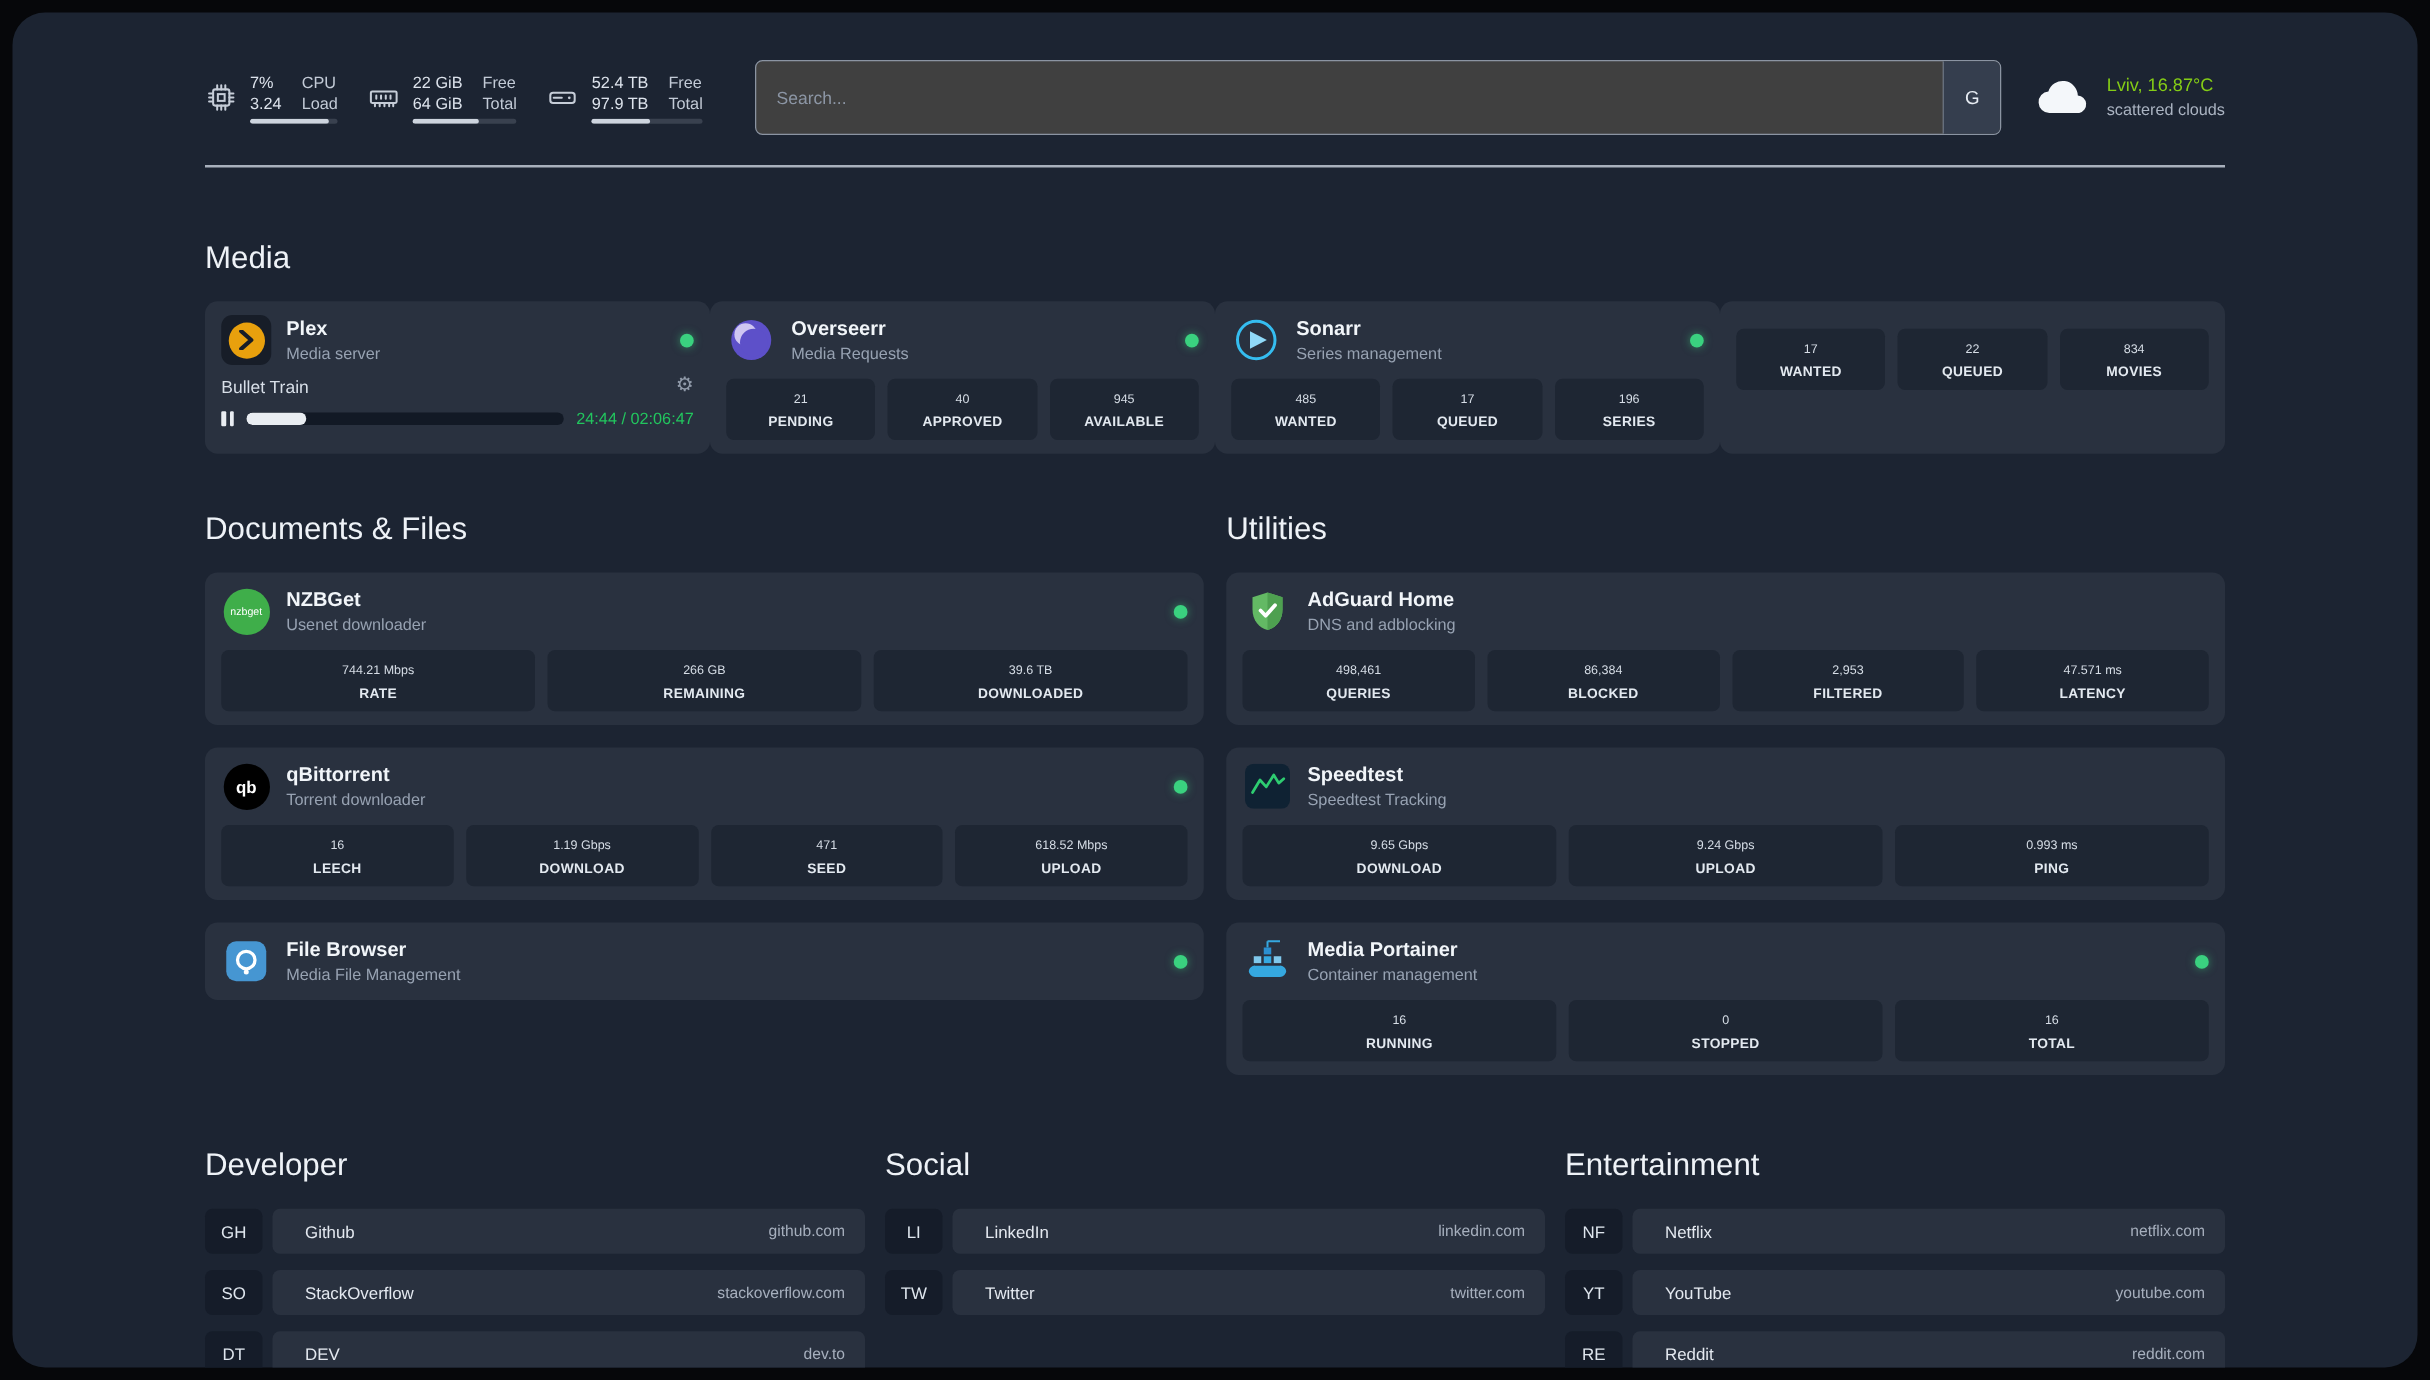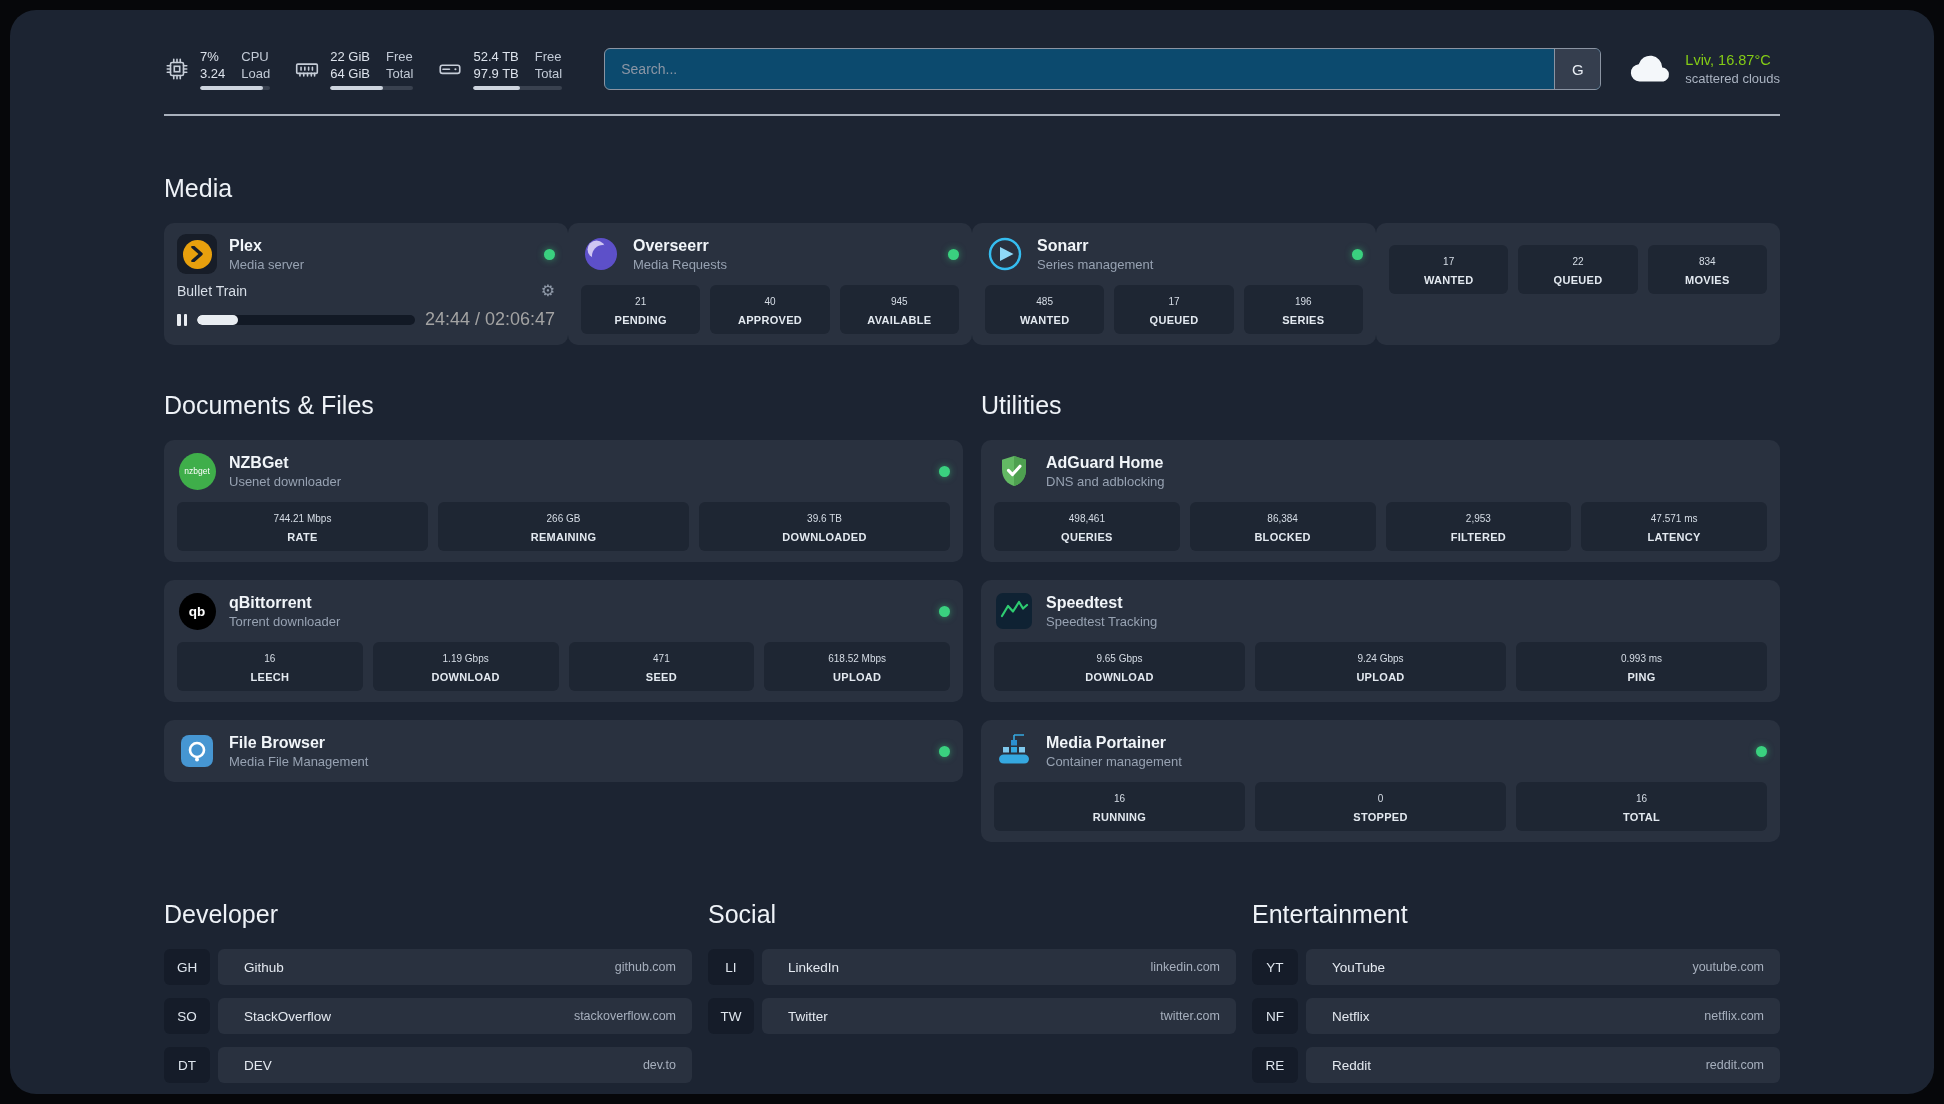--- a/index.html
+++ b/index.html
@@ -15,21 +15,21 @@
   .topbar { display:flex; align-items:center; padding-top:38px; }
   .resource { display:flex; align-items:center; gap:10px; margin-right:24px; }
   .res-icon { color:#c6cdd8; display:flex; }
   .res-cols { display:flex; gap:16px; }
   .res-col div { font-size:13px; line-height:17px; color:#dde3ec; white-space:nowrap; }
   .res-col.dim div { color:#c2cad6; }
   .meter { margin-top:4px; height:4px; border-radius:2px; background:#39414f; overflow:hidden; }
   .meter-fill { height:100%; background:#cdd4de; border-radius:2px; }
 
   .search-wrap { flex:1; margin:0 26px 0 18px; position:relative; }
-  .search-input { width:100%; height:42px; background:#0c4a6e; border:1px solid #8b94a2;
+  .search-input { width:100%; height:60px; background:#404040; border:1px solid #8b94a2;
                   border-radius:6px; color:#dbe2ea; font-size:14px; padding:0 84px 0 16px;
                   font-family:"Liberation Sans", sans-serif; outline:none; }
   .search-input::placeholder { color:#8c96a5; }
   .search-provider { position:absolute; right:1px; top:1px; bottom:1px; width:46px;
                      background:#353e4e; border-left:1px solid #8b94a2; border-radius:0 5px 5px 0;
                      display:flex; align-items:center; justify-content:center;
                      color:#e8edf4; font-size:15px; }
   .weather { display:flex; align-items:center; gap:12px; }
   .weather-text div:first-child { font-size:14.5px; color:#84cc16; line-height:19px; }
   .weather-text div:last-child  { font-size:13px; color:#aab3c1; line-height:18px; }
@@ -57,21 +57,21 @@
 
   
   .player-title-row { display:flex; align-items:center; margin-top:9px; }
   .player-title { font-size:14px; color:#d8dfe8; }
   .gear { margin-left:auto; color:#909aa9; font-size:16px; line-height:16px; }
   .player-row { display:flex; align-items:center; margin-top:10px; gap:10px; }
   .pause-btn { display:flex; gap:3px; align-items:center; flex:none; }
   .pause-btn span { display:block; width:3.5px; height:12px; background:#e9edf2; border-radius:1px; }
   .player-bar { flex:1; height:10px; background:#121925; border-radius:5px; overflow:hidden; }
   .player-fill { height:100%; background:#e9edf2; border-radius:5px; }
-  .player-time { font-size:18px; color:#a3a3a3; white-space:nowrap; }
+  .player-time { font-size:13px; color:#22c55e; white-space:nowrap; }
 
   
   .plex-tile { background:#171d28; border-radius:9px; }
   .plex-circle { width:29px; height:29px; border-radius:50%; background:#e8a00d;
                  display:flex; align-items:center; justify-content:center; }
 
   .icon-circle { border-radius:50%; display:flex; align-items:center; justify-content:center;
                  color:#fff; flex:none; }
   .nzbget-circle { width:37px; height:37px; background:#3fae4a; font-size:8.5px; }
   .qb-circle { width:37px; height:37px; background:#000000; font-size:13.5px; font-weight:bold; }
@@ -538,34 +538,34 @@
         <span class="bm-body">
           <span class="bm-name" data-interactable="false">Twitter</span>
           <span class="bm-domain" data-interactable="false">twitter.com</span>
         </span>
       </a>
     </div>
 
     <div data-interactable="false">
       <div class="section-title" data-interactable="false">Entertainment</div>
       <a class="bm" data-interactable="true">
+        <span class="bm-abbr" data-interactable="false">NF</span>
+        <span class="bm-body">
+          <span class="bm-name" data-interactable="false">Netflix</span>
+          <span class="bm-domain" data-interactable="false">netflix.com</span>
+        </span>
+      </a>
+      <a class="bm" data-interactable="true">
         <span class="bm-abbr" data-interactable="false">YT</span>
         <span class="bm-body">
           <span class="bm-name" data-interactable="false">YouTube</span>
           <span class="bm-domain" data-interactable="false">youtube.com</span>
         </span>
       </a>
       <a class="bm" data-interactable="true">
-        <span class="bm-abbr" data-interactable="false">NF</span>
-        <span class="bm-body">
-          <span class="bm-name" data-interactable="false">Netflix</span>
-          <span class="bm-domain" data-interactable="false">netflix.com</span>
-        </span>
-      </a>
-      <a class="bm" data-interactable="true">
         <span class="bm-abbr" data-interactable="false">RE</span>
         <span class="bm-body">
           <span class="bm-name" data-interactable="false">Reddit</span>
           <span class="bm-domain" data-interactable="false">reddit.com</span>
         </span>
       </a>
     </div>
 
   </div>
 

